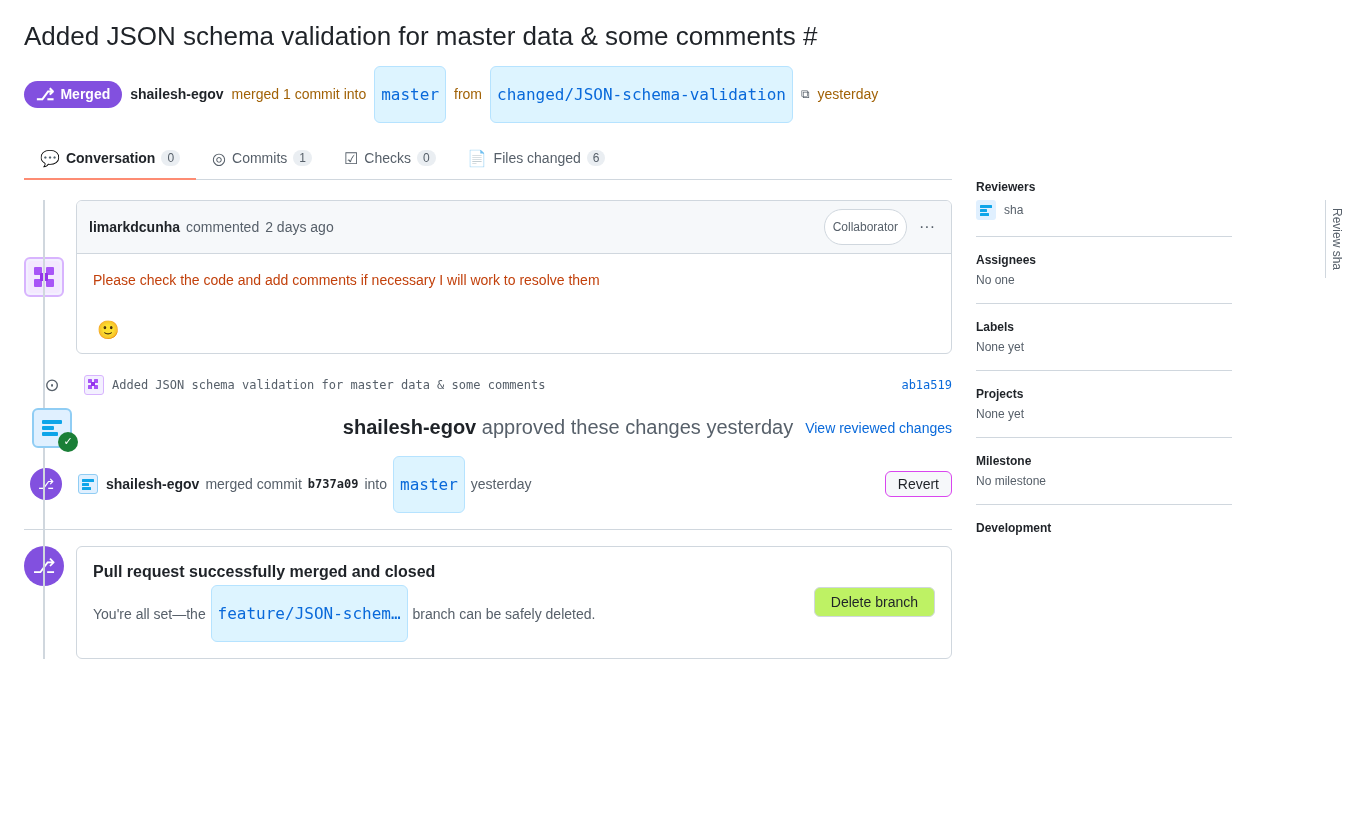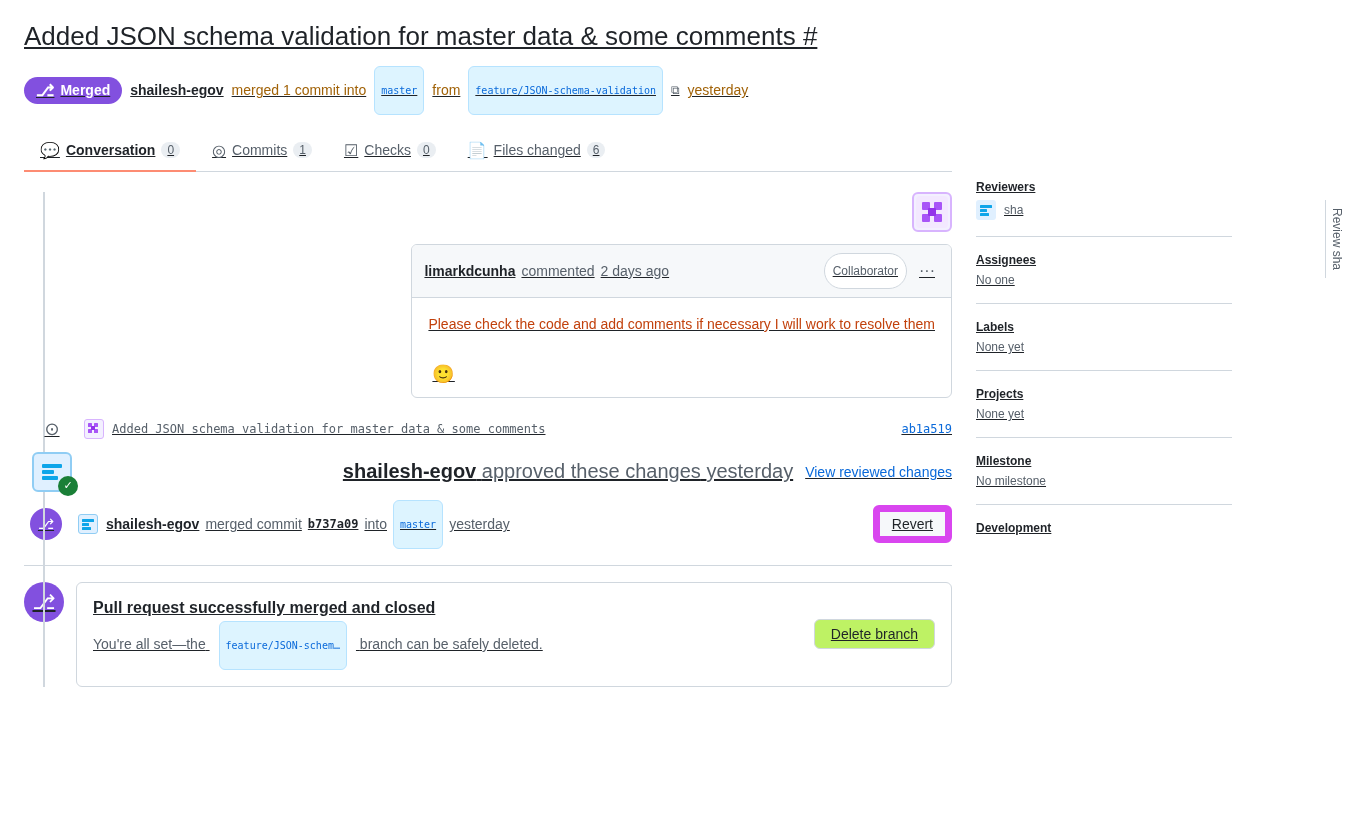--- a/index.html
+++ b/index.html
@@ -8,21 +8,20 @@
       font-size: 14px;
       color: #1f2328;
       background: #ffffff;
       overflow-x: hidden;
     }
     .page-wrapper {
       display: flex;
       width: 1256px;
       min-height: 821px;
       padding: 20px 24px 0 24px;
-      text-decoration: underline;
     }
     .main-content {
       flex: 1;
       max-width: 960px;
       min-width: 0;
     }
     .sidebar {
       width: 256px;
       min-width: 256px;
       margin-left: 24px;
@@ -67,21 +66,21 @@
       color: #a16207;
       font-size: 14px;
     }
     .branch-tag {
       display: inline-block;
       background: #ddf4ff;
       color: #0969da;
       border: 1px solid #b6e3ff;
       border-radius: 6px;
       padding: 18px 6px;
-      font-size: 10px;
+      font-size: 16px;
       font-family: ui-monospace, SFMono-Regular, monospace;
     }
     .copy-icon-inline {
       color: #57606a;
       font-size: 12px;
       cursor: pointer;
     }
 
     
     .tabs-bar {
@@ -116,24 +115,23 @@
       font-weight: 500;
     }
     .tab-icon {
       font-size: 16px;
       color: #57606a;
     }
 
     
     .comment-section {
       display: flex;
-      align-items: flex-end;
+      align-items: center;
       gap: 12px;
       margin-bottom: 16px;
-      flex-direction: column;
     }
     .avatar {
       width: 40px;
       height: 40px;
       border-radius: 6px;
       flex-shrink: 0;
       display: flex;
       align-items: center;
       justify-content: center;
       font-size: 18px;
@@ -335,21 +333,21 @@
       color: #1f2328;
     }
     .mono-tag {
       font-family: ui-monospace, SFMono-Regular, monospace;
       font-weight: 600;
       font-size: 12px;
       color: #1f2328;
     }
     .revert-btn {
       margin-left: auto;
-      border: 7px solid #d946ef;
+      border: 1px solid #d946ef;
       border-radius: 6px;
       padding: 4px 12px;
       font-size: 14px;
       color: #1f2328;
       background: #f6f8fa;
       cursor: pointer;
     }
 
     
     .divider {
@@ -488,21 +486,21 @@
 
     <div class="status-row">
       <span class="merged-badge">
         <span class="merged-icon">⎇</span>
         <span>Merged</span>
       </span>
       <span class="status-text" style="font-weight:600;color:#1f2328;cursor:pointer;">shailesh-egov</span>
       <span class="status-text">merged 1 commit into</span>
       <span class="branch-tag">master</span>
       <span class="status-text">from</span>
-      <span class="branch-tag">feature/JSON-schema-validation</span>
+      <span class="branch-tag">changed/JSON-schema-validation</span>
       <span class="copy-icon-inline">⧉</span>
       <span class="status-text">yesterday</span>
     </div>
 
     <div class="tabs-bar">
       <div class="tab-item active">
         <span class="tab-icon">💬</span>
         <span>Conversation</span>
         <span class="tab-badge">0</span>
       </div>
@@ -623,21 +621,21 @@
 
       <hr class="divider">
 
       <div class="merged-banner-section">
         <div class="merged-icon-circle">⎇</div>
         <div class="merged-banner">
           <div class="merged-banner-left">
             <h3>Pull request successfully merged and closed</h3>
             <p>
               <span>You're all set—the</span>
-              <span class="branch-tag" style="margin: 0 9px;">feature/JSON-schem…</span>
+              <span class="branch-tag" style="margin: 0 1px;">feature/JSON-schem…</span>
               <span>branch can be safely deleted.</span>
             </p>
           </div>
           <button class="delete-branch-btn">Delete branch</button>
         </div>
       </div>
 
     </div>
   </div>
 

